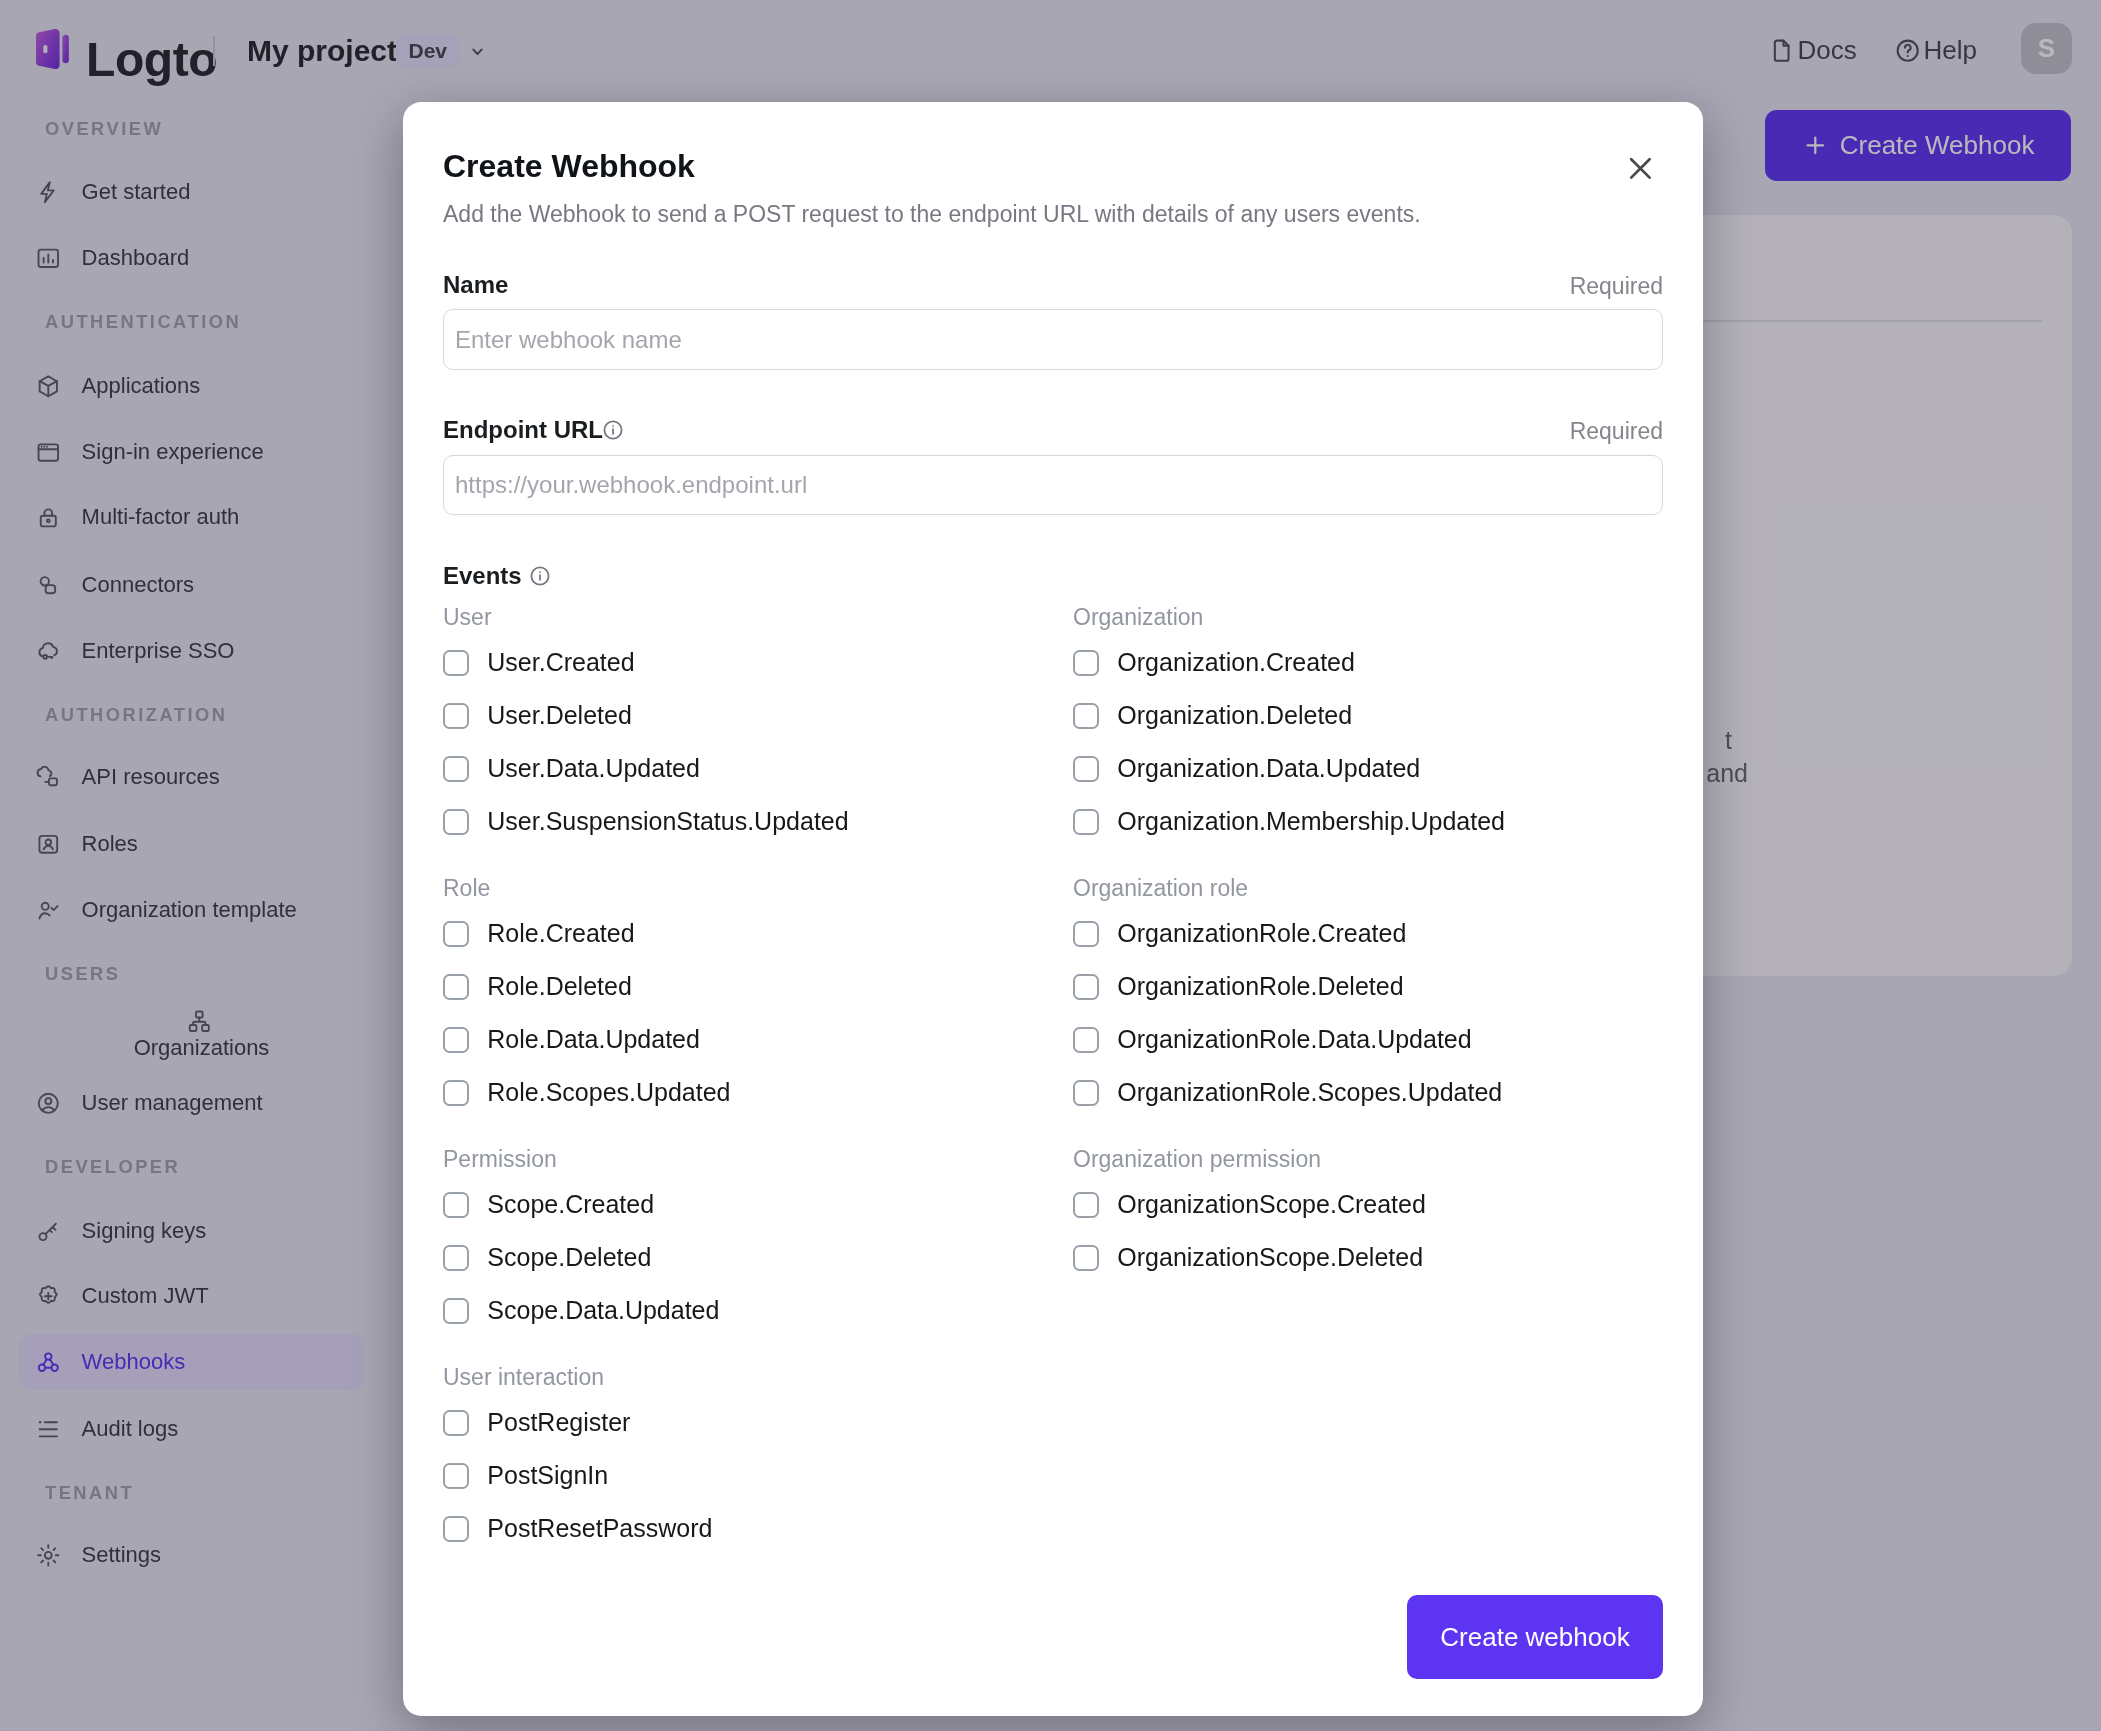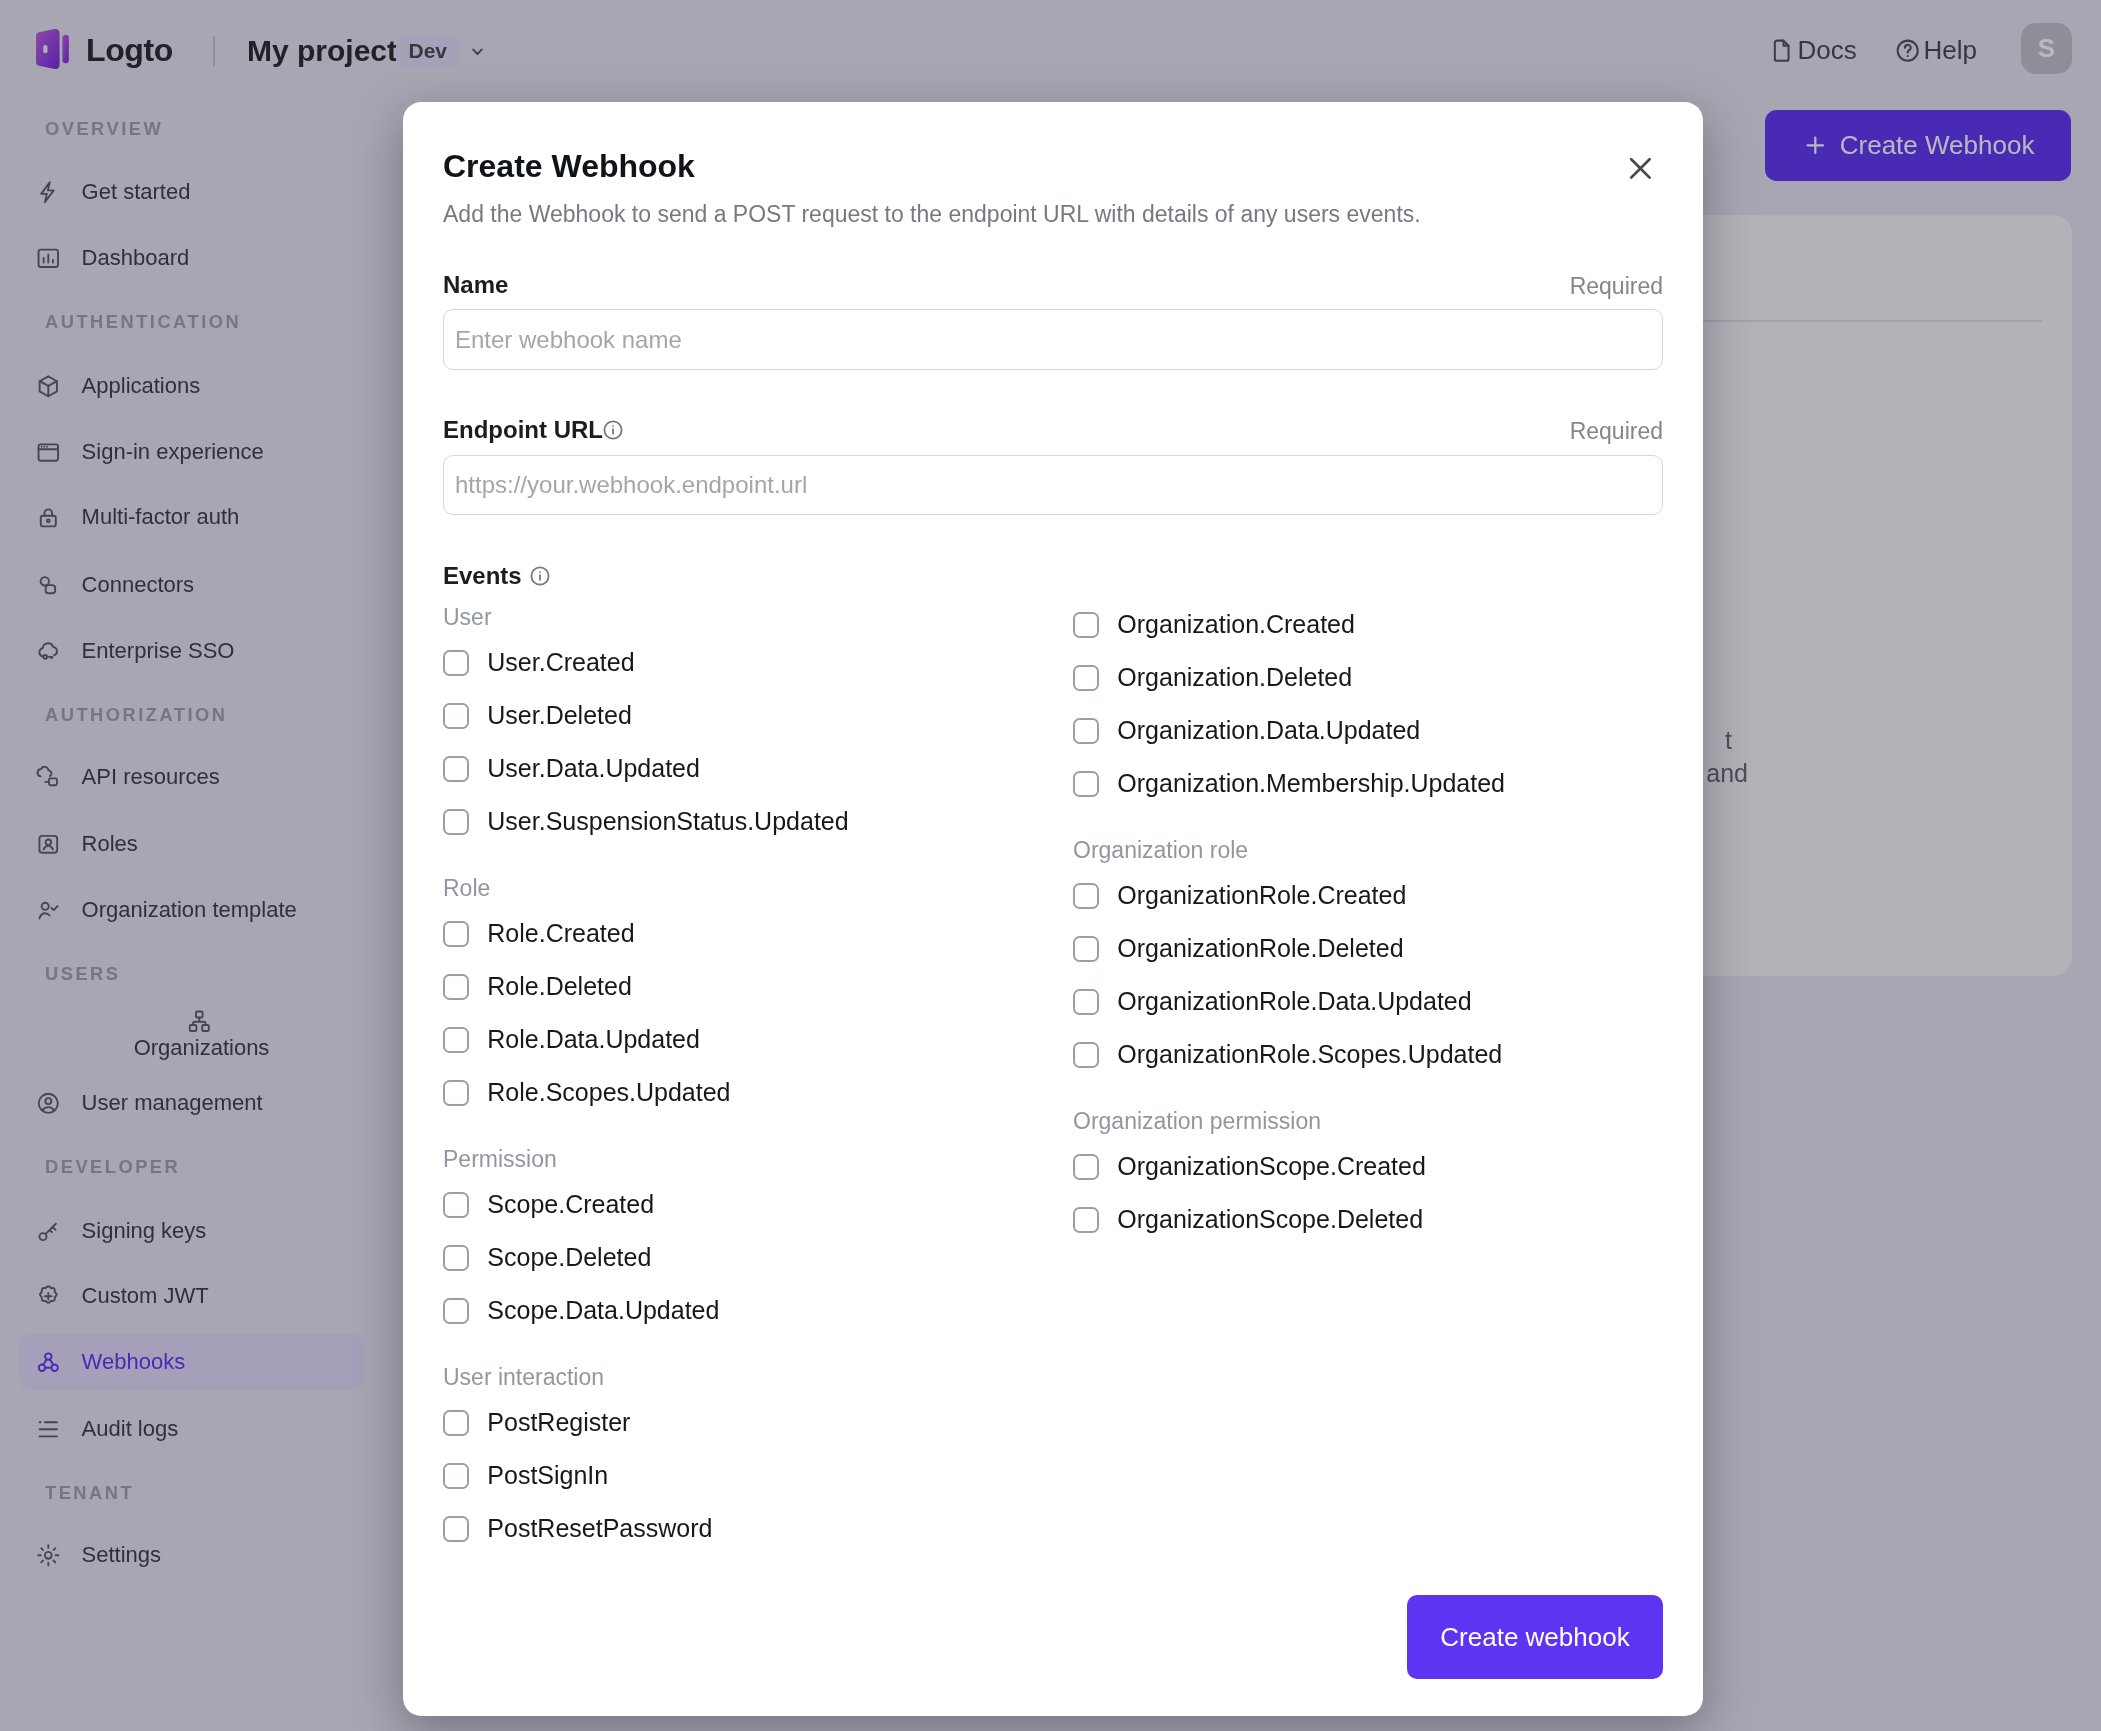--- a/index.html
+++ b/index.html
@@ -7,21 +7,21 @@
   body { font-family:"Liberation Sans","DejaVu Sans",sans-serif; }
   #stage{ position:relative; width:2102px; height:1731px; overflow:hidden;
           background:#e6e5ee; }
 
   
   #backdrop{ position:absolute; inset:0; z-index:1; }
 
   
   .topbar{ position:absolute; left:0; top:0; width:2102px; height:101px; }
   .logo{ position:absolute; left:32px; top:23px; width:43px; height:52px; }
-  .brand{ position:absolute; left:86px; top:32px; font-size:32px; font-weight:700; color:#26272b; letter-spacing:-0.4px;}
+  .brand{ position:absolute; left:86px; top:32px; font-size:48px; font-weight:700; color:#26272b; letter-spacing:-0.4px;}
   .tb-divider{ position:absolute; left:213px; top:36px; width:1.7px; height:30px; background:#c7c7ce; }
   .project{ position:absolute; left:247px; top:34px; font-size:30px; font-weight:700; color:#26272b; }
   .env-badge{ position:absolute; left:396px; top:35px; height:32px; padding:0 12.5px; border-radius:8.3px;
               background:#e3ddf6; color:#45474d; font-size:21px; font-weight:600; line-height:32px; }
   .proj-chevron{ position:absolute; left:465px; top:39px; width:25px; height:25px; color:#54555c; }
   .tb-right-item{ position:absolute; top:0; height:101px; display:flex; align-items:center; gap:2px;
                   color:#43454c; font-size:26px; }
   #docs-item{ left:1768px; } #help-item{ left:1894px; }
   .tb-icon{ width:27.4px; height:27.4px; color:#4d4f56; }
   .avatar{ position:absolute; left:2021px; top:23px; width:51px; height:51px; border-radius:15px;
@@ -427,20 +427,21 @@
             <span class="ev-label">PostSignIn</span>
           </label>
           <label class="ev-row">
             <span class="checkbox"></span>
             <span class="ev-label">PostResetPassword</span>
           </label>
         </div>
       </div>
     <div class="ev-col" id="ev-col-1">
         <div class="ev-group">
+          <div class="ev-group-name">Organization</div>
           <label class="ev-row">
             <span class="checkbox"></span>
             <span class="ev-label">Organization.Created</span>
           </label>
           <label class="ev-row">
             <span class="checkbox"></span>
             <span class="ev-label">Organization.Deleted</span>
           </label>
           <label class="ev-row">
             <span class="checkbox"></span>

